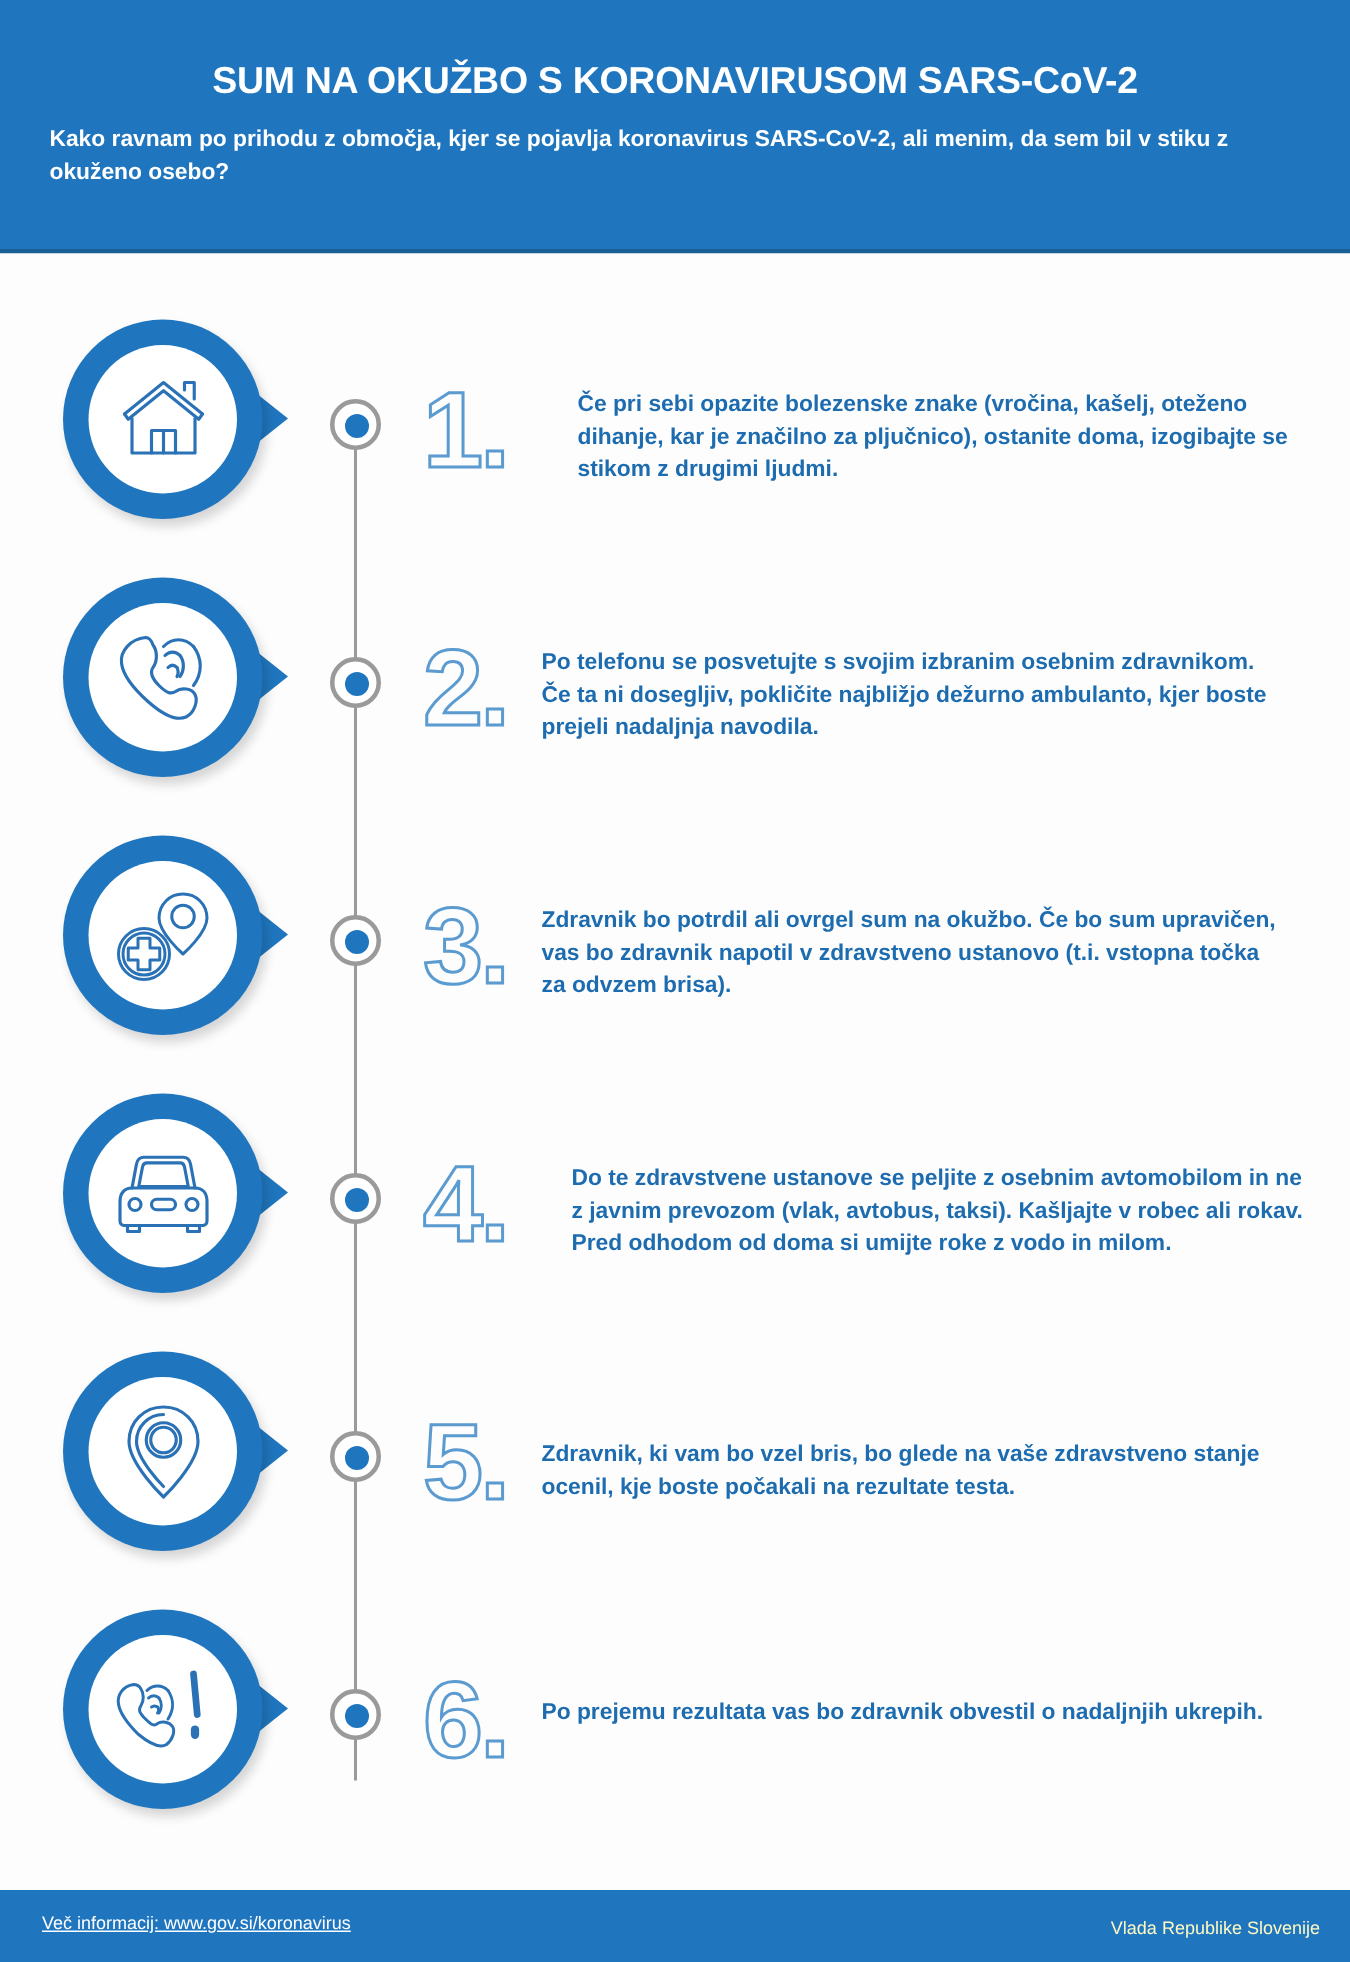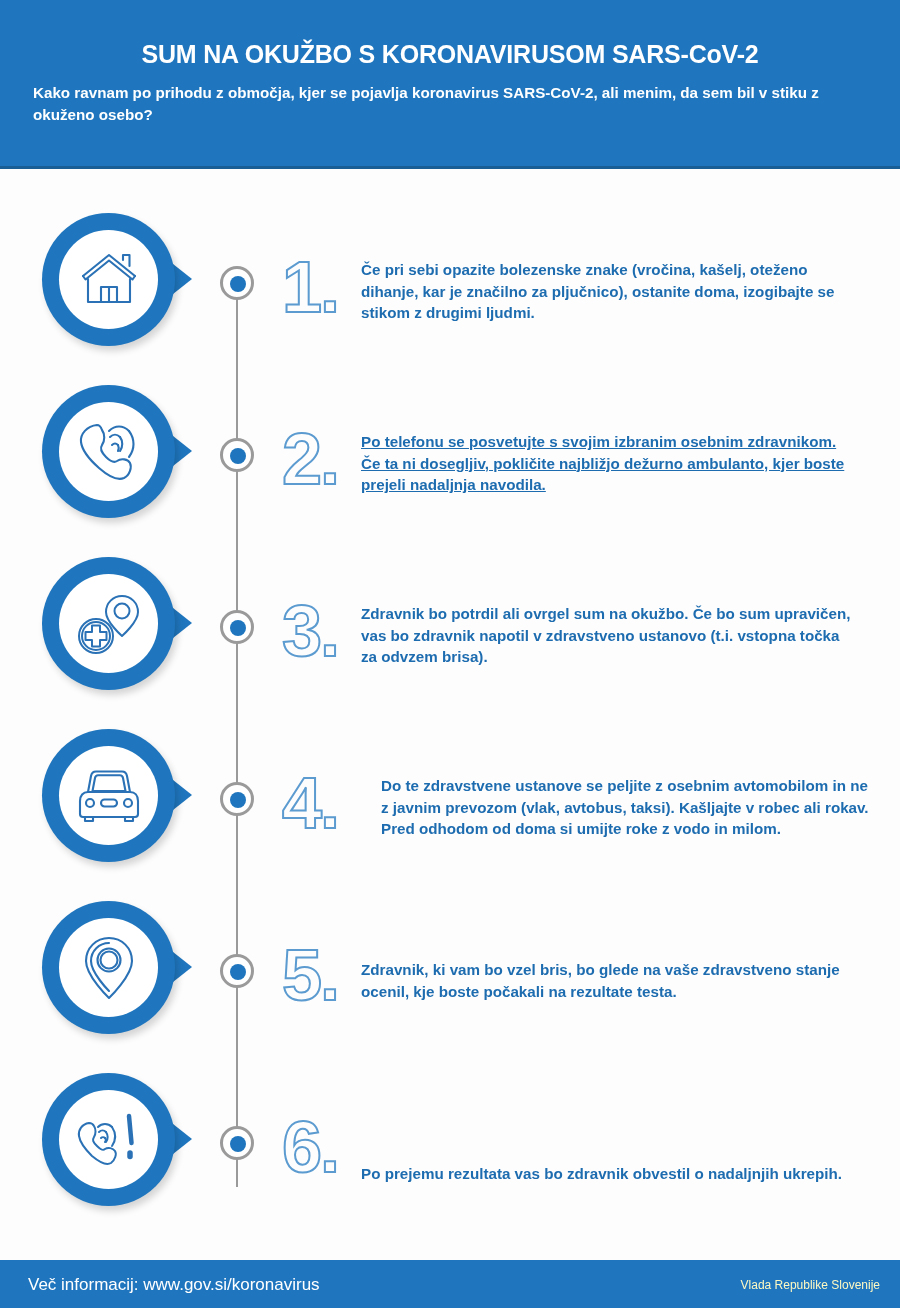--- a/index.html
+++ b/index.html
@@ -165,21 +165,22 @@
     position: absolute;
     left: 0; top: 1260px;
     width: 900px;
     height: 48px;
     background: #1f76be;
   }
   .footer-left {
     position: absolute;
     left: 28px; top: 15px;
     color: #ffffff;
-    font-size: 17px;
+    font-size: 12px;
+    text-decoration: underline;
   }
   .footer-right {
     position: absolute;
     right: 20px; top: 18px;
     color: #fef9c3;
     font-size: 12px;
   }
 
   svg { display: block; overflow: visible; }
 </style>
@@ -207,21 +208,21 @@
           <path d="M47 10 L47 5 L53.5 5 L53.5 16"></path>
           <path d="M25 52 L25 37 L41 37 L41 52"></path>
           <path d="M33 37 L33 52"></path>
         </svg>
       </div>
     </div>
     <div class="node" style="top:53px;">
       <div class="node-dot"></div>
     </div>
     <div class="numeral" style="top:38px;">1.</div>
-    <div class="step-text" style="top:46px;">Če pri sebi opazite bolezenske znake (vročina, kašelj, oteženo dihanje, kar je značilno za pljučnico), ostanite doma, izogibajte se stikom z drugimi ljudmi.</div>
+    <div class="step-text" style="top:46px;margin-left:24px;">Če pri sebi opazite bolezenske znake (vročina, kašelj, oteženo dihanje, kar je značilno za pljučnico), ostanite doma, izogibajte se stikom z drugimi ljudmi.</div>
   </div>
 
   <div class="step" style="top:216px;">
     <div class="badge-wrap">
       <div class="badge-point"></div>
       <div class="badge-ring"></div>
       <div class="badge-inner"></div>
       <div class="badge-icon">
         <svg width="66" height="64" viewBox="0 0 66 64" fill="none" stroke="#2a72b5" stroke-width="2.1" stroke-linejoin="round" stroke-linecap="round">
           <path d="M21 5 C11 6 4 14 5 22 C6 31 14 40 23 48 C31 55 41 61 48 58 C54 55 56 47 54 43
@@ -232,21 +233,21 @@
           <path d="M44 17 C47 21 47 27 44 31"></path>
           <path d="M53 11 C59 19 59 29 53 37"></path>
           <path d="M42 25 C43 27 43 29 42 31"></path>
         </svg>
       </div>
     </div>
     <div class="node" style="top:53px;">
       <div class="node-dot"></div>
     </div>
     <div class="numeral" style="top:38px;">2.</div>
-    <div class="step-text" style="top:46px;text-decoration:underline;">Po telefonu se posvetujte s svojim izbranim osebnim zdravnikom. Če ta ni dosegljiv, pokličite najbližjo dežurno ambulanto, kjer boste prejeli nadaljnja navodila.</div>
+    <div class="step-text" style="top:46px;">Po telefonu se posvetujte s svojim izbranim osebnim zdravnikom. Če ta ni dosegljiv, pokličite najbližjo dežurno ambulanto, kjer boste prejeli nadaljnja navodila.</div>
   </div>
 
   <div class="step" style="top:388px;">
     <div class="badge-wrap">
       <div class="badge-point"></div>
       <div class="badge-ring"></div>
       <div class="badge-inner"></div>
       <div class="badge-icon">
         <svg width="66" height="64" viewBox="0 0 66 64" fill="none" stroke="#2a72b5" stroke-width="2" stroke-linejoin="round" stroke-linecap="round">
           <path d="M46 4 C37 4 30 11 30 20 C30 30 46 44 46 44 C46 44 62 30 62 20 C62 11 55 4 46 4 Z"></path>
@@ -327,20 +328,20 @@
           <path d="M30 29 C31 30 31 32 30 33"></path>
           <path d="M54 7 L56.5 34" stroke-width="4.5"></path>
           <path d="M55 44 L55 47.5" stroke-width="5.5"></path>
         </svg>
       </div>
     </div>
     <div class="node" style="top:53px;">
       <div class="node-dot"></div>
     </div>
     <div class="numeral" style="top:38px;">6.</div>
-    <div class="step-text" style="top:58px;margin-top:32px;">Po prejemu rezultata vas bo zdravnik obvestil o nadaljnjih ukrepih.</div>
+    <div class="step-text" style="top:58px;">Po prejemu rezultata vas bo zdravnik obvestil o nadaljnjih ukrepih.</div>
   </div>
 </div>
 
 <div class="footer">
   <div class="footer-left">Več informacij: www.gov.si/koronavirus</div>
   <div class="footer-right">Vlada Republike Slovenije</div>
 </div>
 
 </body></html>

